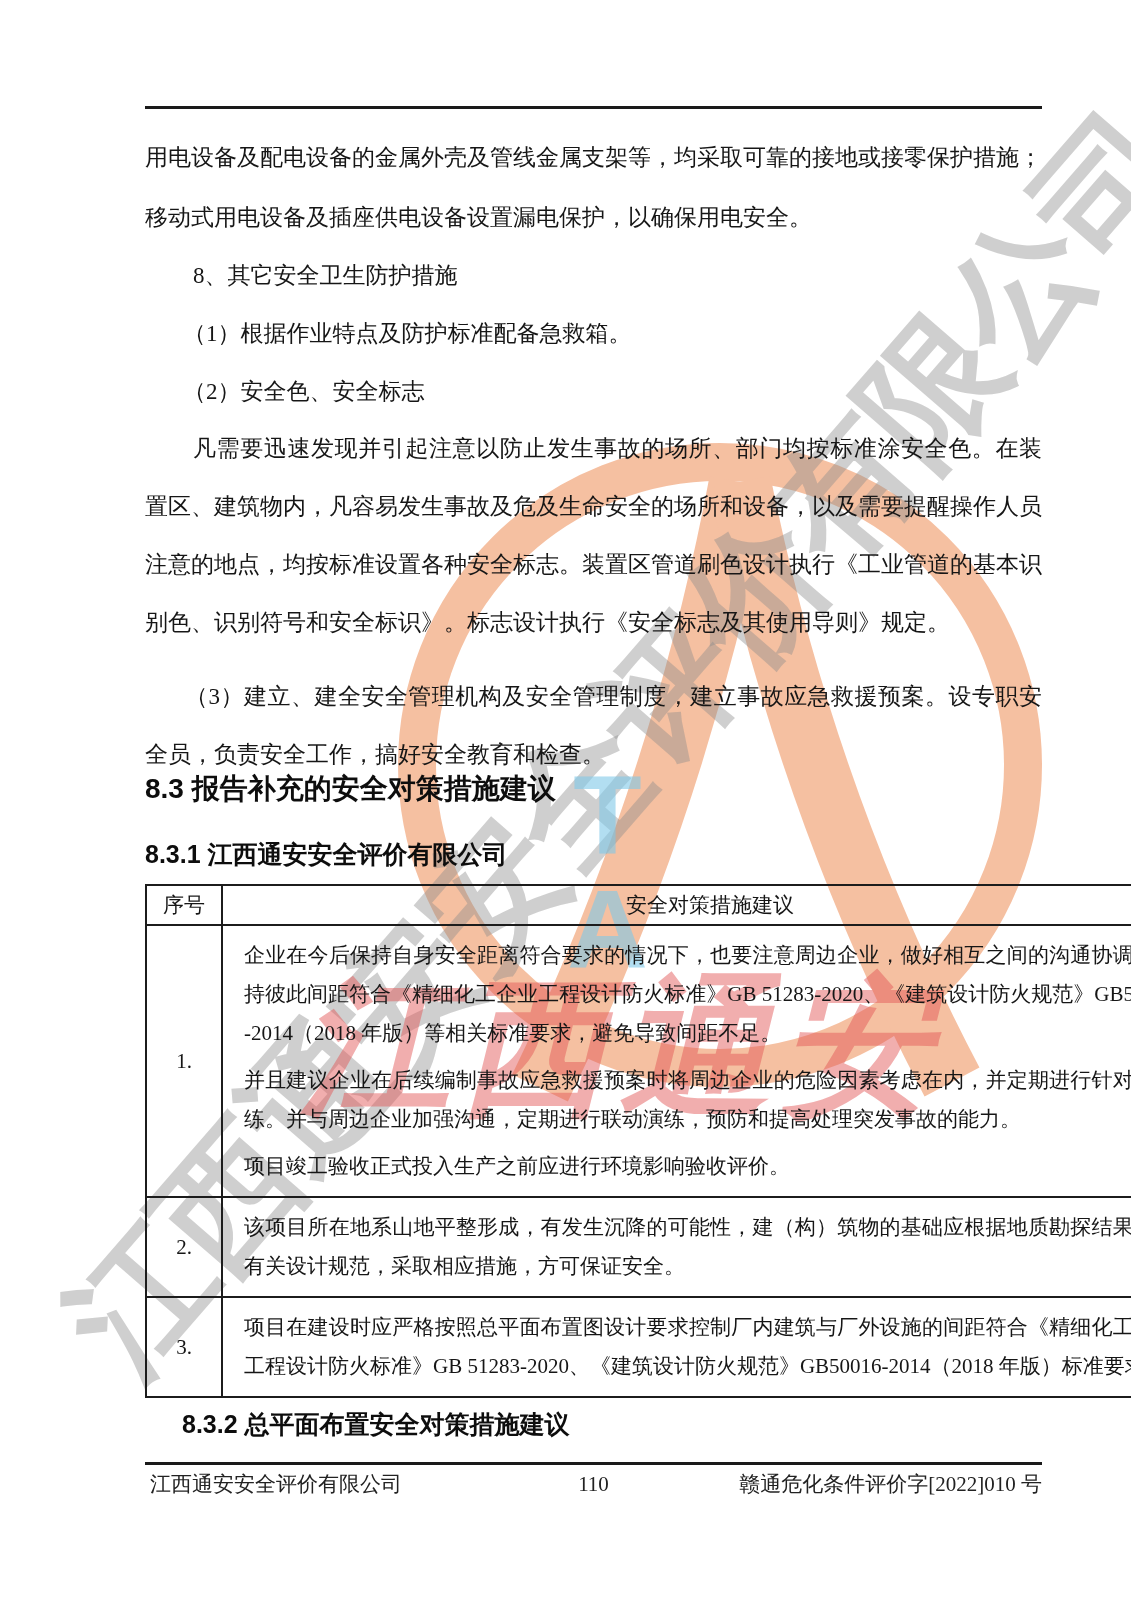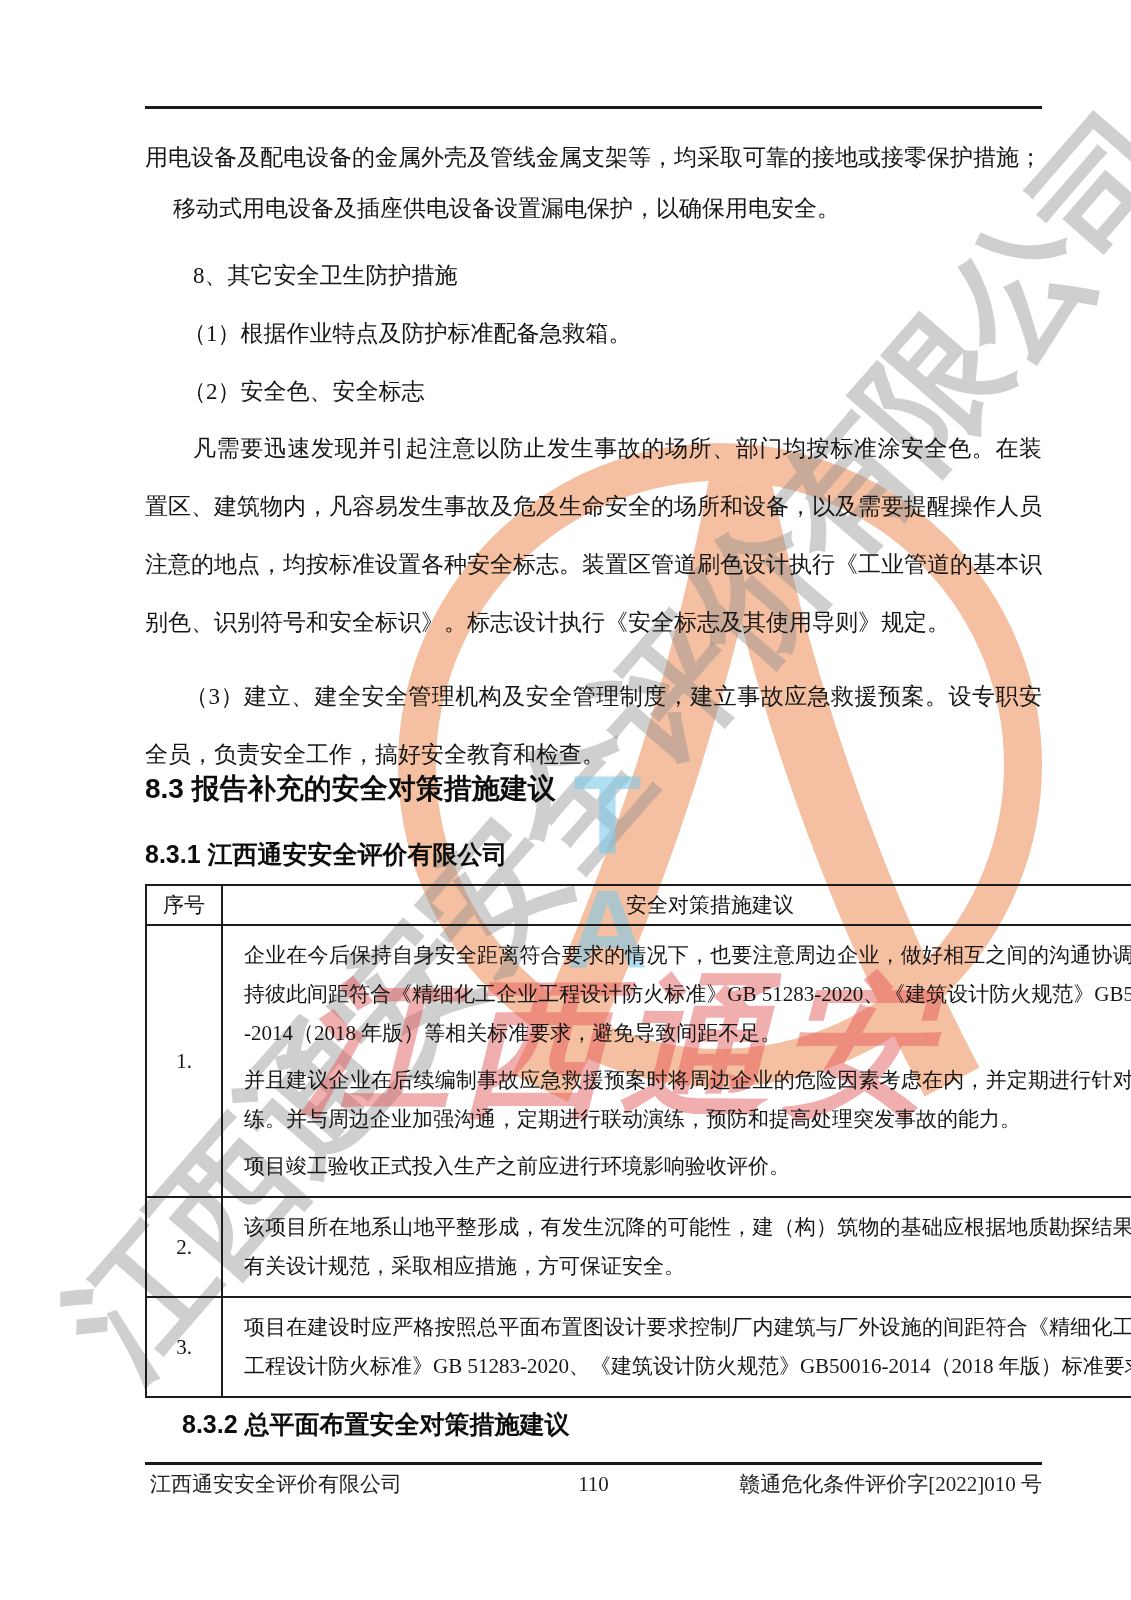--- a/index.html
+++ b/index.html
@@ -47,21 +47,21 @@
   .header-rule{
     position:absolute;top:106px;left:145px;width:897px;height:3px;
     background:#1a1a1a;
   }
   .para{
     position:absolute;left:145px;width:897px;margin:0;
     font-size:23px;line-height:60px;
     text-align:justify;word-break:break-all;color:#161616;
   }
   .p0{top:128px;}
-  .p1{top:179px;margin-left:28px;}
+  .p1{top:188px;}
   .p2{top:246px;padding-left:48px;}
   .p3{top:304px;padding-left:38px;}
   .p4{top:362px;padding-left:38px;}
   .p5{top:420px;line-height:58px;text-indent:48px;}
   .p6{top:668px;line-height:58px;text-indent:40px;}
   .h83,.h831,.h832{
     position:absolute;left:145px;margin:0;
     font-family:"Liberation Sans", sans-serif;
     font-weight:bold;color:#0d0d0d;white-space:nowrap;
   }

